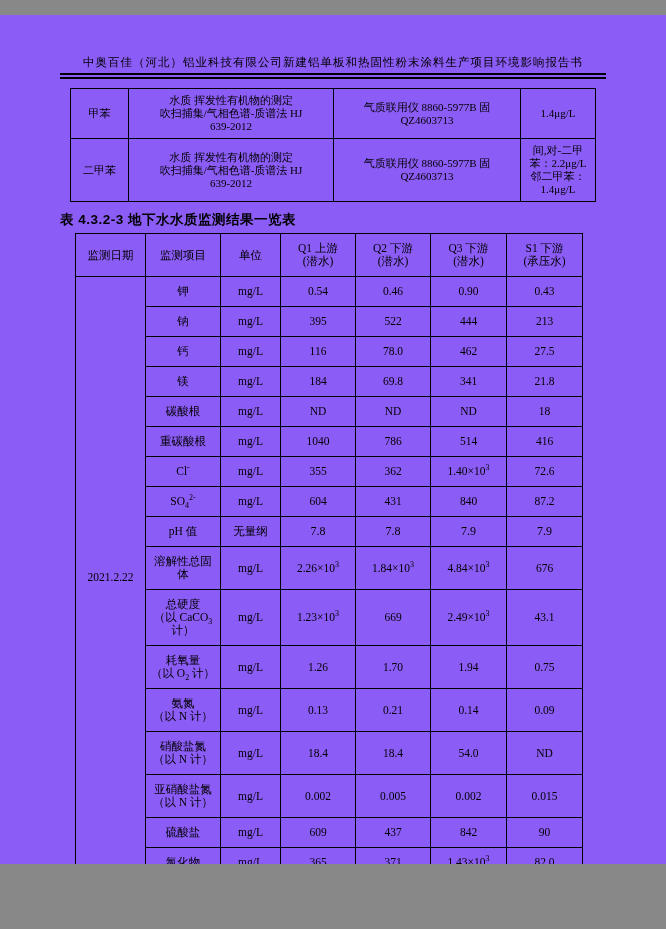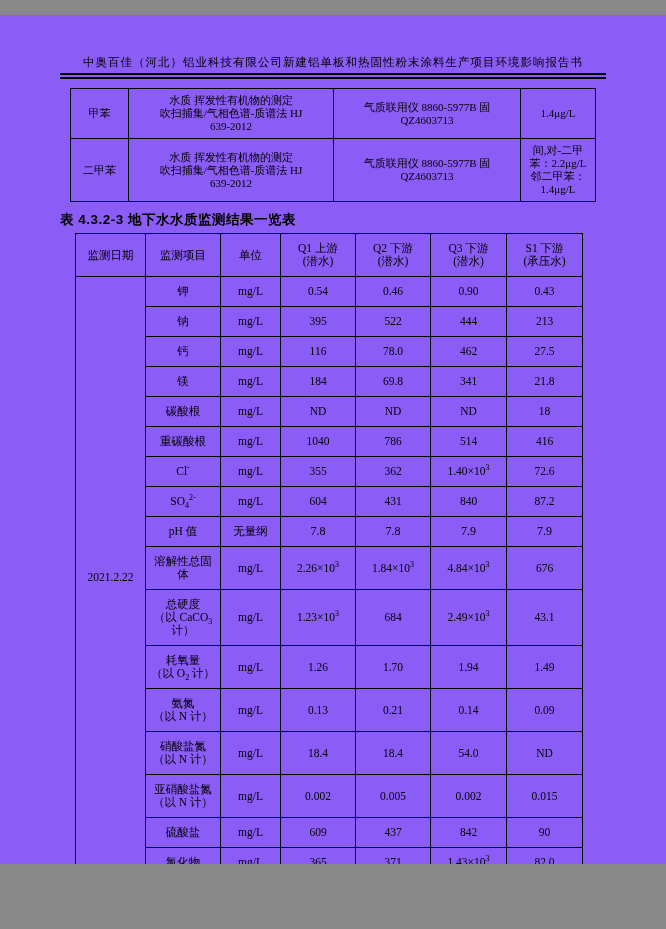--- a/index.html
+++ b/index.html
@@ -225,31 +225,31 @@
             <td>mg/L</td>
             <td>2.26×10<sup>3</sup></td>
             <td>1.84×10<sup>3</sup></td>
             <td>4.84×10<sup>3</sup></td>
             <td>676</td>
           </tr>
           <tr>
             <td>总硬度<br>（以 CaCO<sub>3</sub><br>计）</td>
             <td>mg/L</td>
             <td>1.23×10<sup>3</sup></td>
-            <td>684</td>
+            <td>669</td>
             <td>2.49×10<sup>3</sup></td>
             <td>43.1</td>
           </tr>
           <tr>
             <td>耗氧量<br>（以 O<sub>2</sub> 计）</td>
             <td>mg/L</td>
             <td>1.26</td>
             <td>1.70</td>
             <td>1.94</td>
-            <td>1.49</td>
+            <td>0.75</td>
           </tr>
           <tr>
             <td>氨氮<br>（以 N 计）</td>
             <td>mg/L</td>
             <td>0.13</td>
             <td>0.21</td>
             <td>0.14</td>
             <td>0.09</td>
           </tr>
           <tr>

